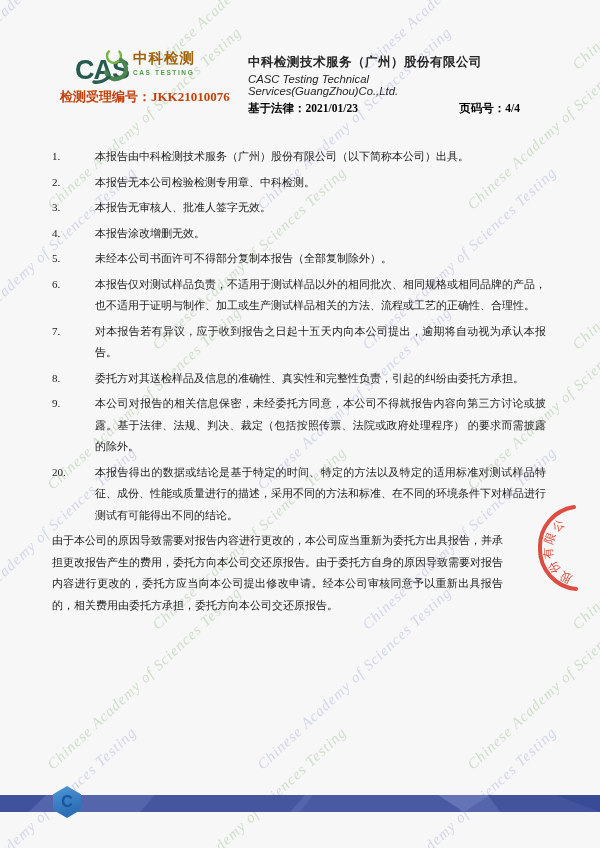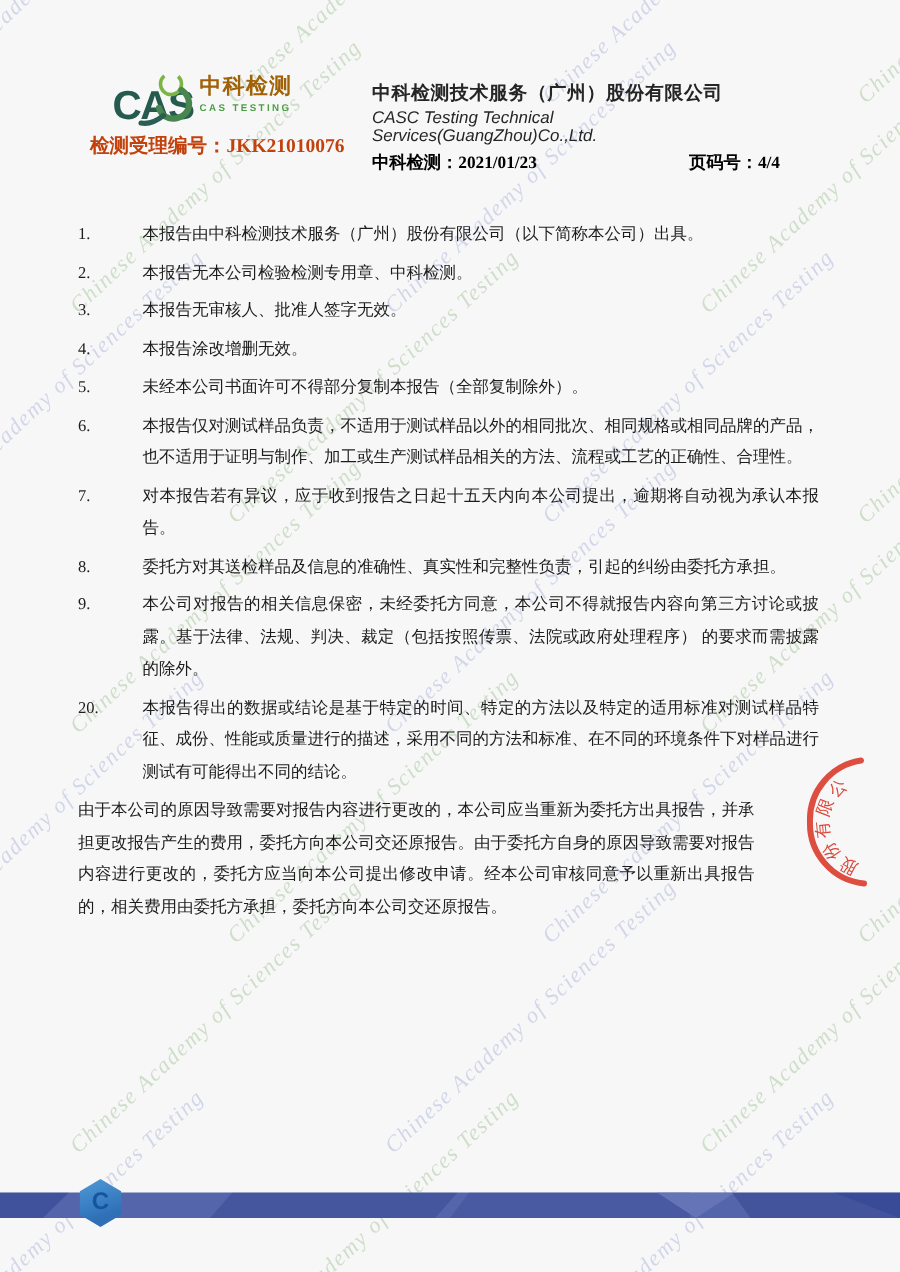--- a/index.html
+++ b/index.html
@@ -93,21 +93,21 @@
     <div class="logo-cn">中科检测</div>
     <div class="logo-en">CAS TESTING</div>
   </div>
 
   <div class="report-no"><span>检测受理编号：</span><span>JKK21010076</span></div>
 
   <div class="hdr-right">
     <div class="hdr-cn">中科检测技术服务（广州）股份有限公司</div>
     <div class="hdr-en">CASC Testing Technical Services(GuangZhou)Co.,Ltd.</div>
     <div class="hdr-meta">
-      <div><span>中科检测：</span><span>2021/01/23</span></div>
+      <div><span>基于法律：</span><span>2021/01/23</span></div>
       <div class="hdr-page"><span>页码号：</span><span>4/4</span></div>
     </div>
   </div>
 
 
   <div class="list">
     <div class="item">
       <div class="num">1.</div>
       <div class="txt">本报告由中科检测技术服务（广州）股份有限公司（以下简称本公司）出具。</div>
     </div>

